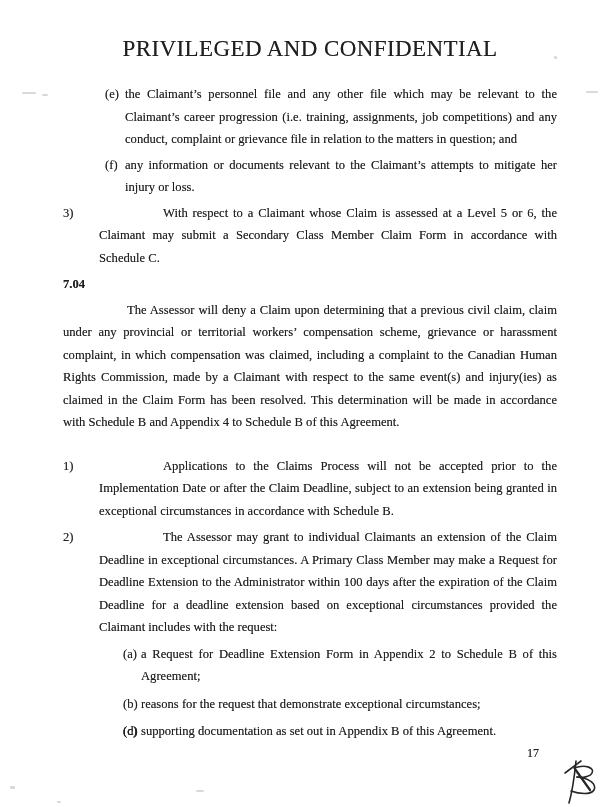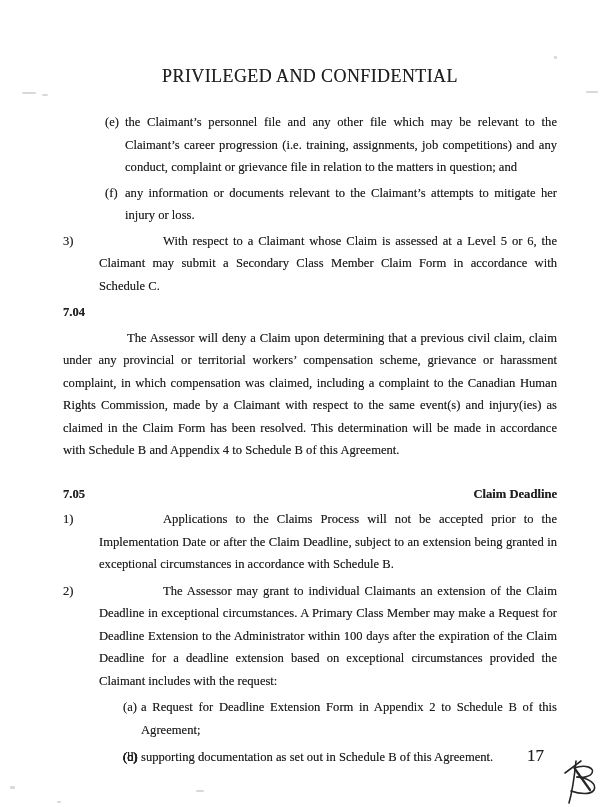--- a/index.html
+++ b/index.html
@@ -13,26 +13,25 @@
   }
   .page {
     position: relative;
     width: 614px;
     height: 807px;
     padding: 37px 57px 0 63px;
     text-shadow: 0 0 0.35px rgba(25,25,25,0.55);
   }
   .doc-header {
     text-align: center;
-    font-size: 18px;
+    font-size: 23px;
     line-height: 23px;
     letter-spacing: 0.4px;
     margin-bottom: 23px;
     white-space: nowrap;
-    margin-top: 28px;
   }
   .body-text { font-size: 12.6px; line-height: 22.5px; }
 
   
   .li-lvl1 {
     position: relative;
     margin-left: 42px;
     padding-left: 20px;
     text-align: justify;
     margin-bottom: 3px;
@@ -61,21 +60,21 @@
   }
   .section-heading .snum { width: 64px; flex: 0 0 64px; }
 
   
   .body-para { text-align: justify; text-indent: 64px; margin-bottom: 21px; }
 
   .page-number {
     position: absolute;
     left: 527px;
     top: 746px;
-    font-size: 17px;
+    font-size: 12px;
   }
   .initials-mark { position: absolute; left: 556px; top: 757px; }
 
   .speck { position: absolute; background: #cccccc; border-radius: 1px; opacity: 0.75; }
   .s1 { left: 22px;  top: 92px;  width: 14px; height: 2px; }
   .s2 { left: 42px;  top: 94px;  width: 6px;  height: 2px; }
   .s3 { left: 554px; top: 56px;  width: 3px;  height: 3px; }
   .s4 { left: 586px; top: 91px;  width: 12px; height: 2px; }
   .s5 { left: 10px;  top: 786px; width: 5px;  height: 3px; }
   .s6 { left: 196px; top: 790px; width: 8px;  height: 2px; }
@@ -104,51 +103,48 @@
       <span class="pnum">3)</span>
       <div class="ptext">With respect to a Claimant whose Claim is assessed at a Level 5 or 6, the Claimant may submit a Secondary Class Member Claim Form in accordance with Schedule C.</div>
     </div>
 
     <div class="section-heading">
       <span class="snum">7.04</span>
     </div>
 
     <div class="body-para">The Assessor will deny a Claim upon determining that a previous civil claim, claim under any provincial or territorial workers’ compensation scheme, grievance or harassment complaint, in which compensation was claimed, including a complaint to the Canadian Human Rights Commission, made by a Claimant with respect to the same event(s) and injury(ies) as claimed in the Claim Form has been resolved. This determination will be made in accordance with Schedule B and Appendix 4 to Schedule B of this Agreement.</div>
 
-    <div class="section-heading">
-      <span class="snum">7.05</span>
-      <span class="stitle">Claim Deadline</span>
-    </div>
 
     <div class="num-para">
       <span class="pnum">1)</span>
       <div class="ptext">Applications to the Claims Process will not be accepted prior to the Implementation Date or after the Claim Deadline, subject to an extension being granted in exceptional circumstances in accordance with Schedule B.</div>
     </div>
 
     <div class="num-para">
       <span class="pnum">2)</span>
       <div class="ptext">The Assessor may grant to individual Claimants an extension of the Claim Deadline in exceptional circumstances. A Primary Class Member may make a Request for Deadline Extension to the Administrator within 100 days after the expiration of the Claim Deadline for a deadline extension based on exceptional circumstances provided the Claimant includes with the request:</div>
     </div>
 
     <div class="li-lvl2">
       <span class="li-tag">(a)</span>
       <span>a Request for Deadline Extension Form in Appendix 2 to Schedule B of this Agreement;</span>
     </div>
 
     <div class="li-lvl2">
       <span class="li-tag">(b)</span>
+      <span>reasons for the request that demonstrate exceptional circumstances;</span>
     </div>
 
     <div class="li-lvl2">
       <span class="li-tag">(c)</span>
     </div>
 
     <div class="li-lvl2">
       <span class="li-tag">(d)</span>
-      <span>supporting documentation as set out in Schedule B of this Agreement.</span>
+      <span>supporting documentation as set out in Appendix B of this Agreement.</span>
     </div>
 
   </div>
 
   <div class="page-number">17</div>
 
   <svg class="initials-mark" width="52" height="48" viewBox="0 0 52 48" fill="none" stroke="#262626" stroke-width="1.6" stroke-linecap="round" stroke-linejoin="round">
     <path d="M20,4 C19,14 17,32 13,46"></path>
     <path d="M9,16 L25,4"></path>
     <path d="M18,11 C30,7 39,11 36,16 C34,20 26,21 21,20"></path>

